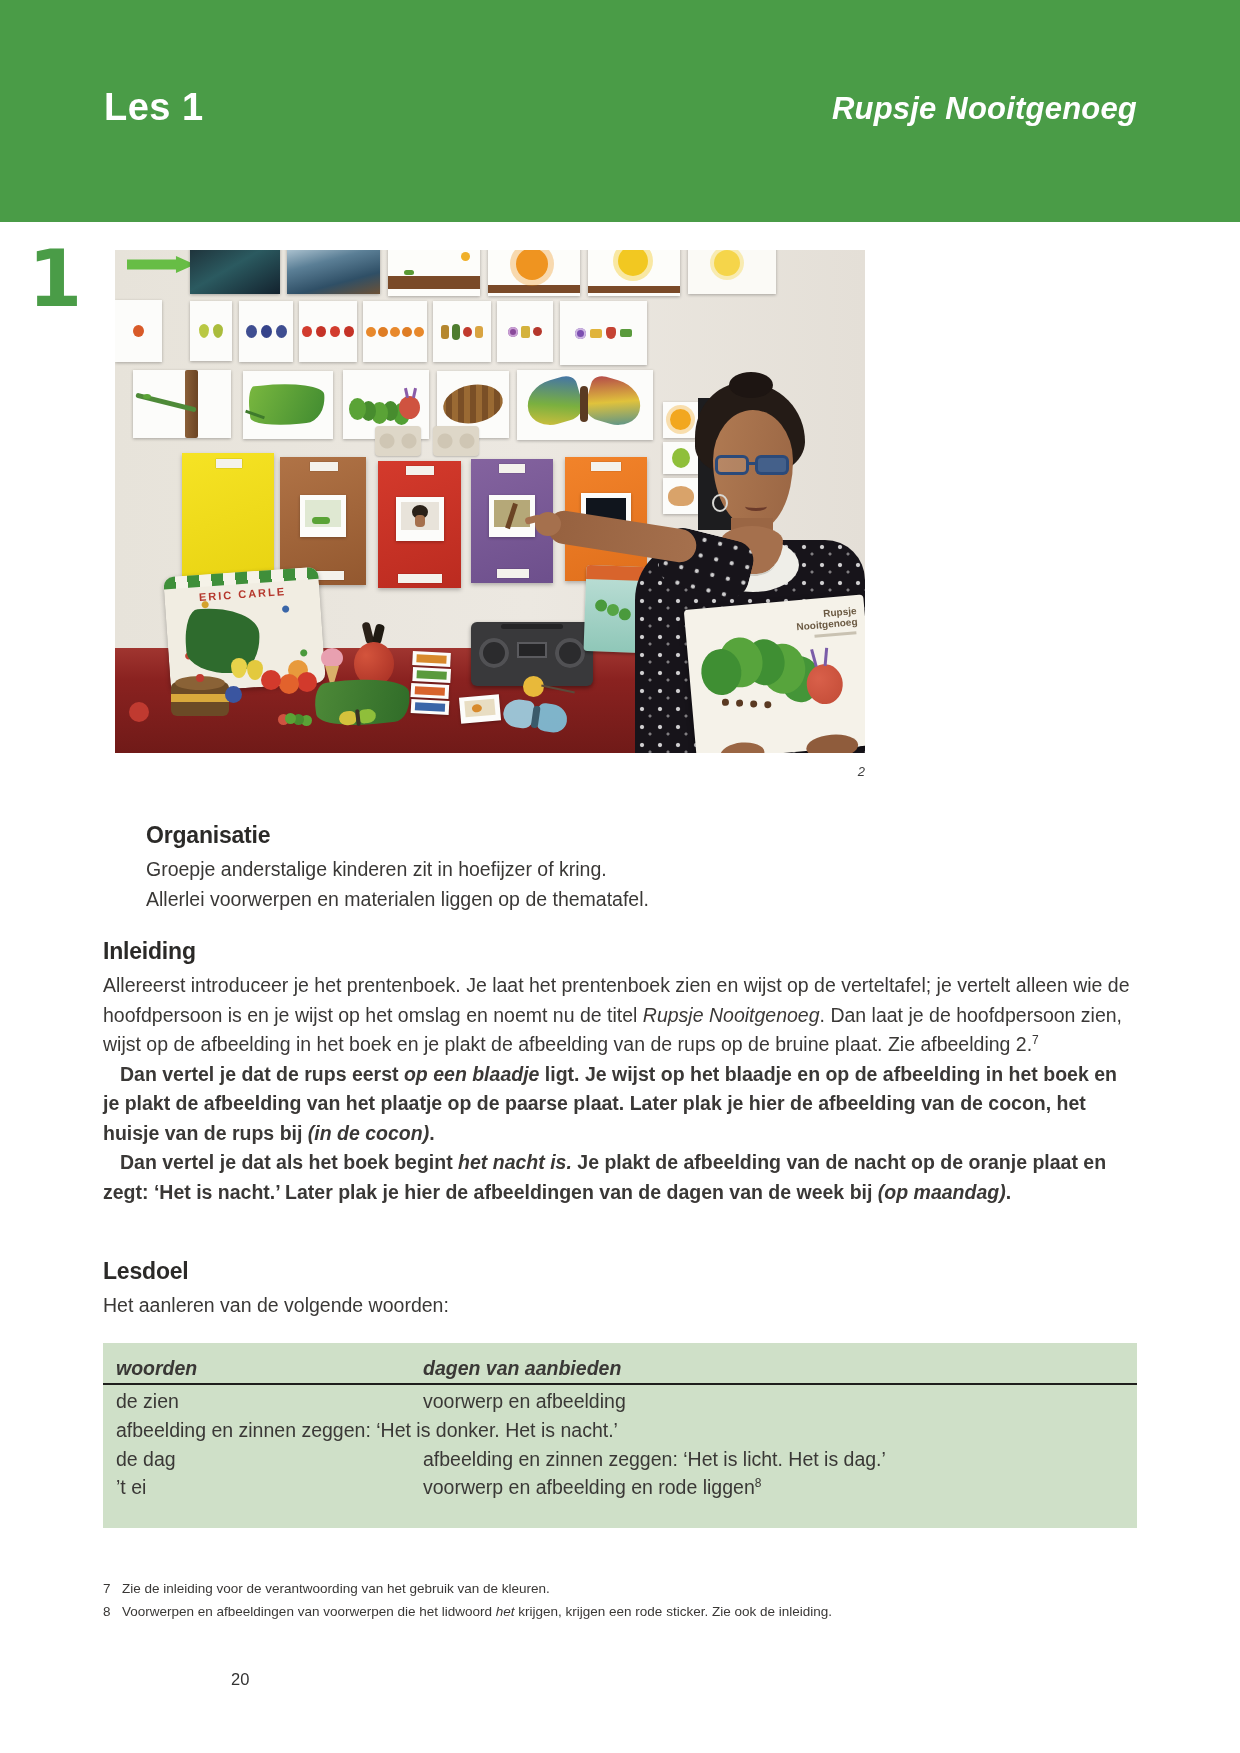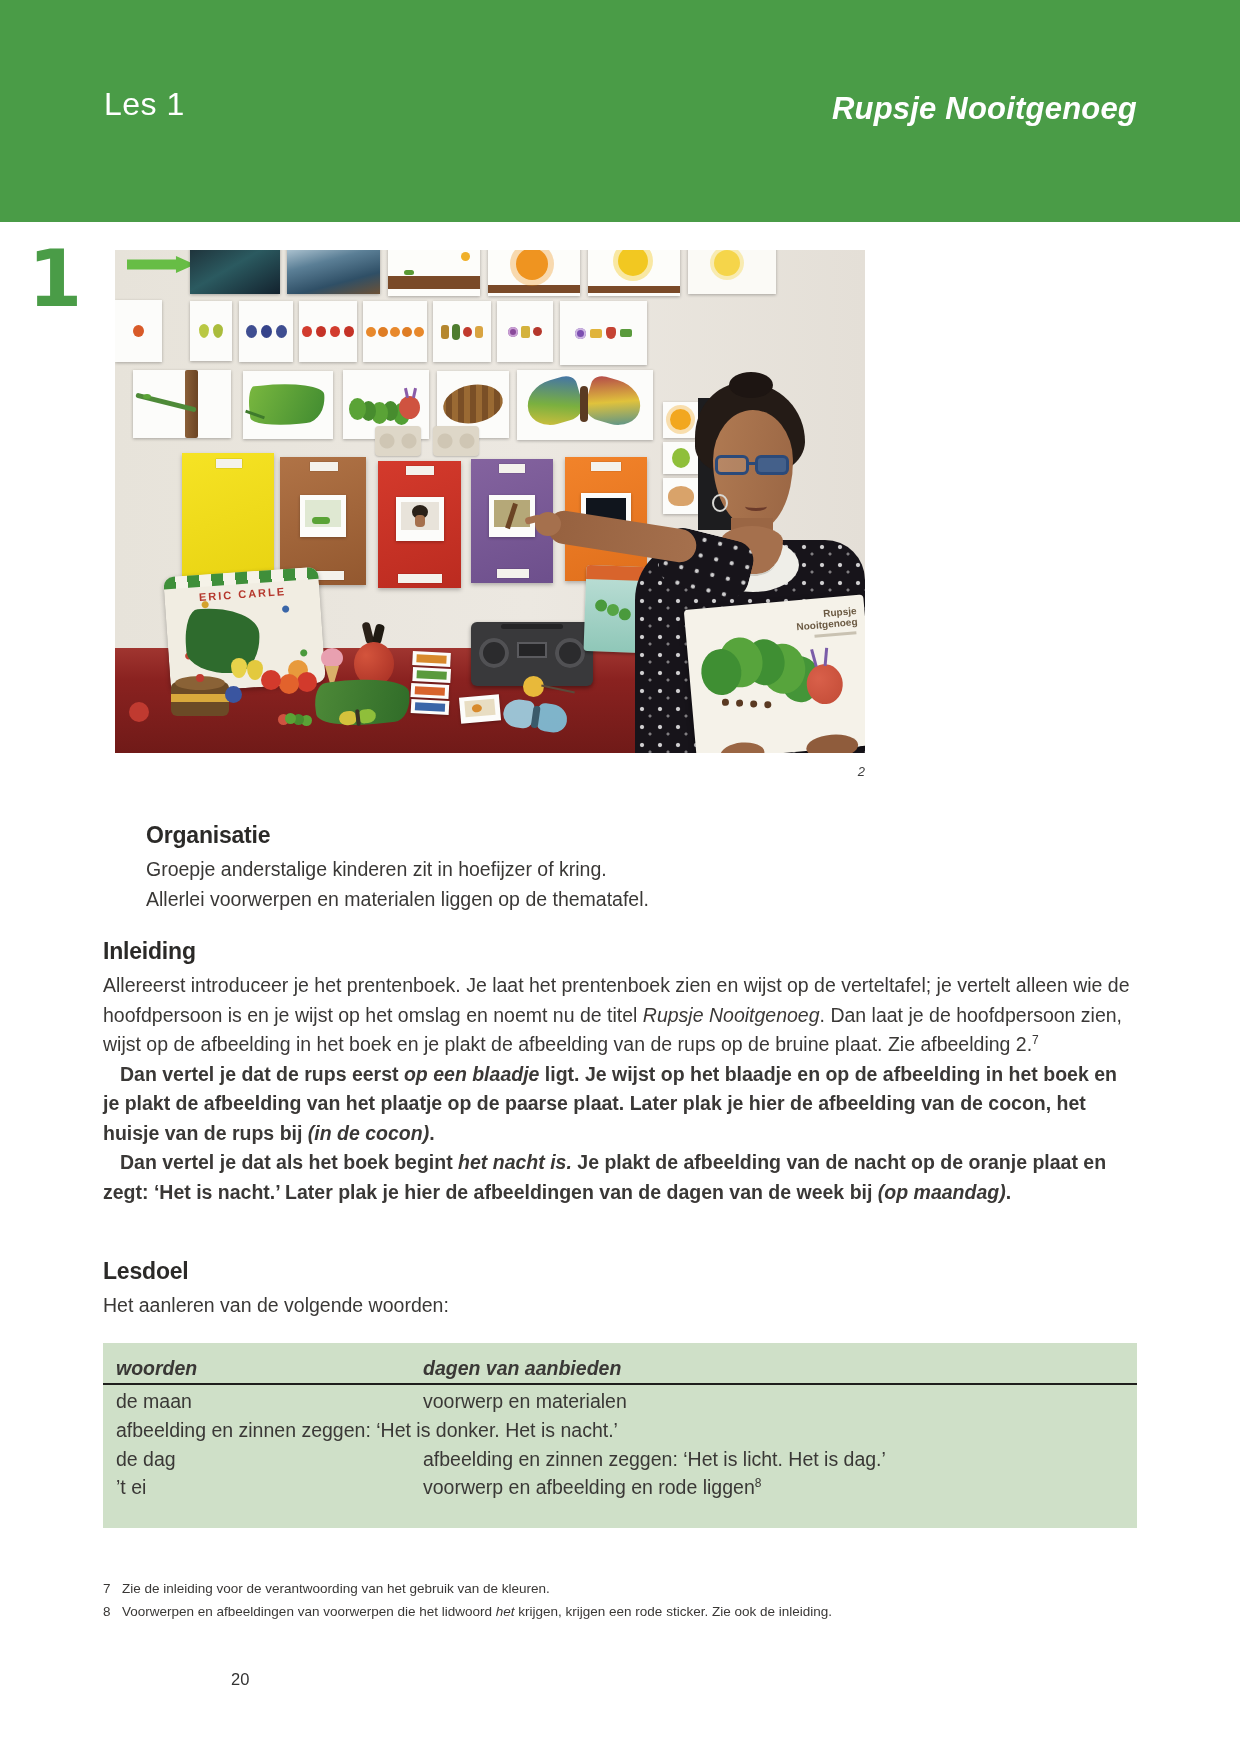--- a/index.html
+++ b/index.html
@@ -10,21 +10,21 @@
   }
   *{margin:0;padding:0;box-sizing:border-box;}
   html,body{background:#888;}
   .page{
     position:relative;width:1240px;height:1753px;background:#ffffff;
     margin:0 auto;overflow:hidden;
     font-family:"Liberation Sans",sans-serif;color:var(--body-text);
   }
   
   .band{position:absolute;left:0;top:0;width:1240px;height:222px;background:var(--accent-green);}
-  .band .les{position:absolute;left:104px;top:86px;font-size:32px;font-weight:normal;color:#fff;letter-spacing:.5px;}
+  .band .les{position:absolute;left:104px;top:86px;font-size:38px;font-weight:bold;color:#fff;letter-spacing:.5px;}
   .band .btitle{position:absolute;right:103px;top:91px;font-size:31px;font-weight:bold;font-style:italic;color:#fff;letter-spacing:.2px;}
   .chapnum{position:absolute;left:28px;top:240px;font-size:78px;line-height:1;font-weight:800;color:var(--accent-green);font-family:"DejaVu Sans",sans-serif;}
   
   .photo{position:absolute;left:115px;top:250px;width:750px;height:503px;overflow:hidden;
          background:linear-gradient(90deg,#e7e3da,#ece8e1 55%,#e4dfd7);}
   .abs{position:absolute;}
   .card{background:#fcfcfa;box-shadow:0 1px 3px rgba(0,0,0,.28);}
   .dots{display:flex;gap:4px;align-items:center;justify-content:center;height:100%;}
   .dot{border-radius:50%;display:inline-block;}
   .label{background:#f4f2ec;box-shadow:0 0 1px rgba(0,0,0,.4);}
@@ -365,22 +365,22 @@
     <h3>Lesdoel</h3>
     <p>Het aanleren van de volgende woorden:</p>
   </div>
 
   <div class="vtable">
     <div class="vrow vhead">
       <div class="c1">woorden</div>
       <div class="c2">dagen van aanbieden</div>
     </div>
     <div class="vrow">
-      <div class="c1">de maan</div>
-      <div class="c2"><span>voorwerp en materialen</span></div>
+      <div class="c1">de zien</div>
+      <div class="c2"><span>voorwerp en afbeelding</span></div>
     </div>
     <div class="vrow">
       <div class="c2"><span>afbeelding en zinnen zeggen: ‘Het is donker. Het is nacht.’</span></div>
     </div>
     <div class="vrow">
       <div class="c1">de dag</div>
       <div class="c2"><span>afbeelding en zinnen zeggen: ‘Het is licht. Het is dag.’</span></div>
     </div>
     <div class="vrow">
       <div class="c1">’t ei</div>

